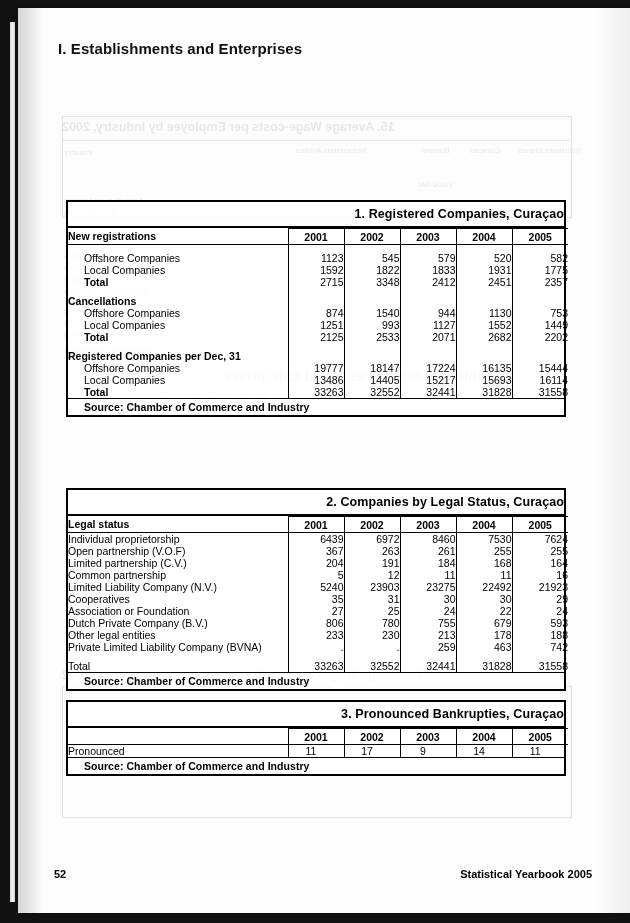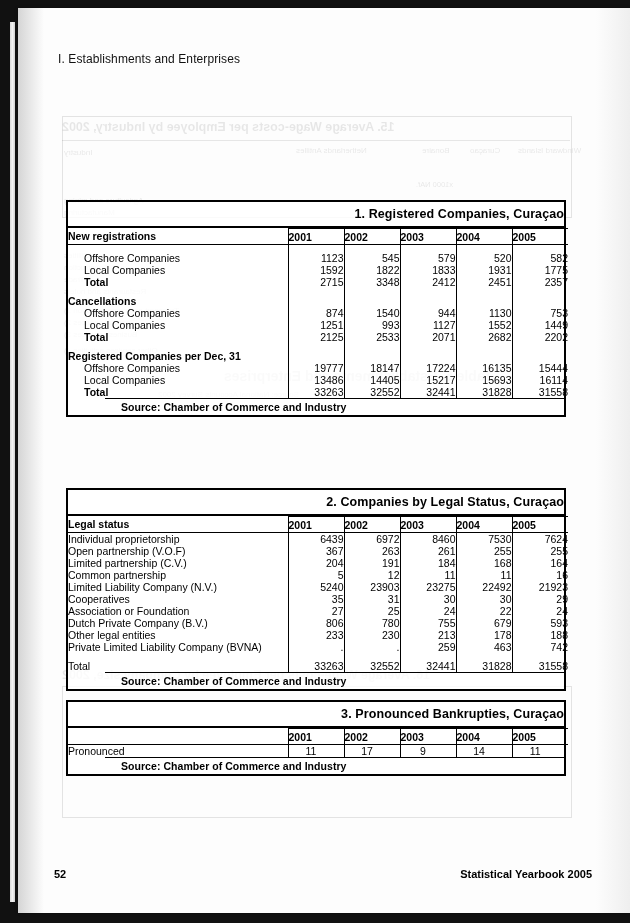--- a/index.html
+++ b/index.html
@@ -86,23 +86,23 @@
   .bleed-line {
     position: absolute;
     background: rgba(0,0,0,0.09);
     pointer-events: none;
   }
 
   
   .running-head {
     position: absolute;
     left: 40px;
-    top: 44px;
-    font-size: 12px;
-    font-weight: normal;
+    top: 32px;
+    font-size: 15px;
+    font-weight: bold;
     color: #111;
     letter-spacing: 0.1px;
   }
 
   
   .tbl-block {
     position: absolute;
     left: 48px;
     width: 500px;
     border: 2px solid #000;
@@ -140,21 +140,21 @@
     font-size: 10.5px;
     text-align: left;
     padding: 2px 0 2px 3px;
     border-bottom: 1.5px solid #000;
     border-right: 1.5px solid #000;
     height: 15px;
   }
   .hdr-yr {
     font-weight: bold;
     font-size: 10.5px;
-    text-align: left;
+    text-align: center;
     padding: 2px 4px 2px 0;
     border-bottom: 1.5px solid #000;
     border-right: 1px solid #000;
     border-top: 1.5px solid #000;
   }
   .hdr-yr.last { border-right: none; }
 
   td.lbl {
     text-align: left;
     padding: 1px 0 1px 3px;
@@ -176,21 +176,20 @@
 
   tr.rowgap td { height: 7px; line-height: 7px; font-size: 1px; }
 
   .src {
     font-size: 10.5px;
     font-weight: bold;
     color: #000;
     padding: 2px 0 2px 16px;
     border-top: 1.5px solid #000;
     letter-spacing: 0.05px;
-    margin-left: 37px;
   }
 
   
   .page-num {
     position: absolute;
     left: 36px;
     bottom: 33px;
     font-size: 11px;
     font-weight: bold;
     color: #000;

